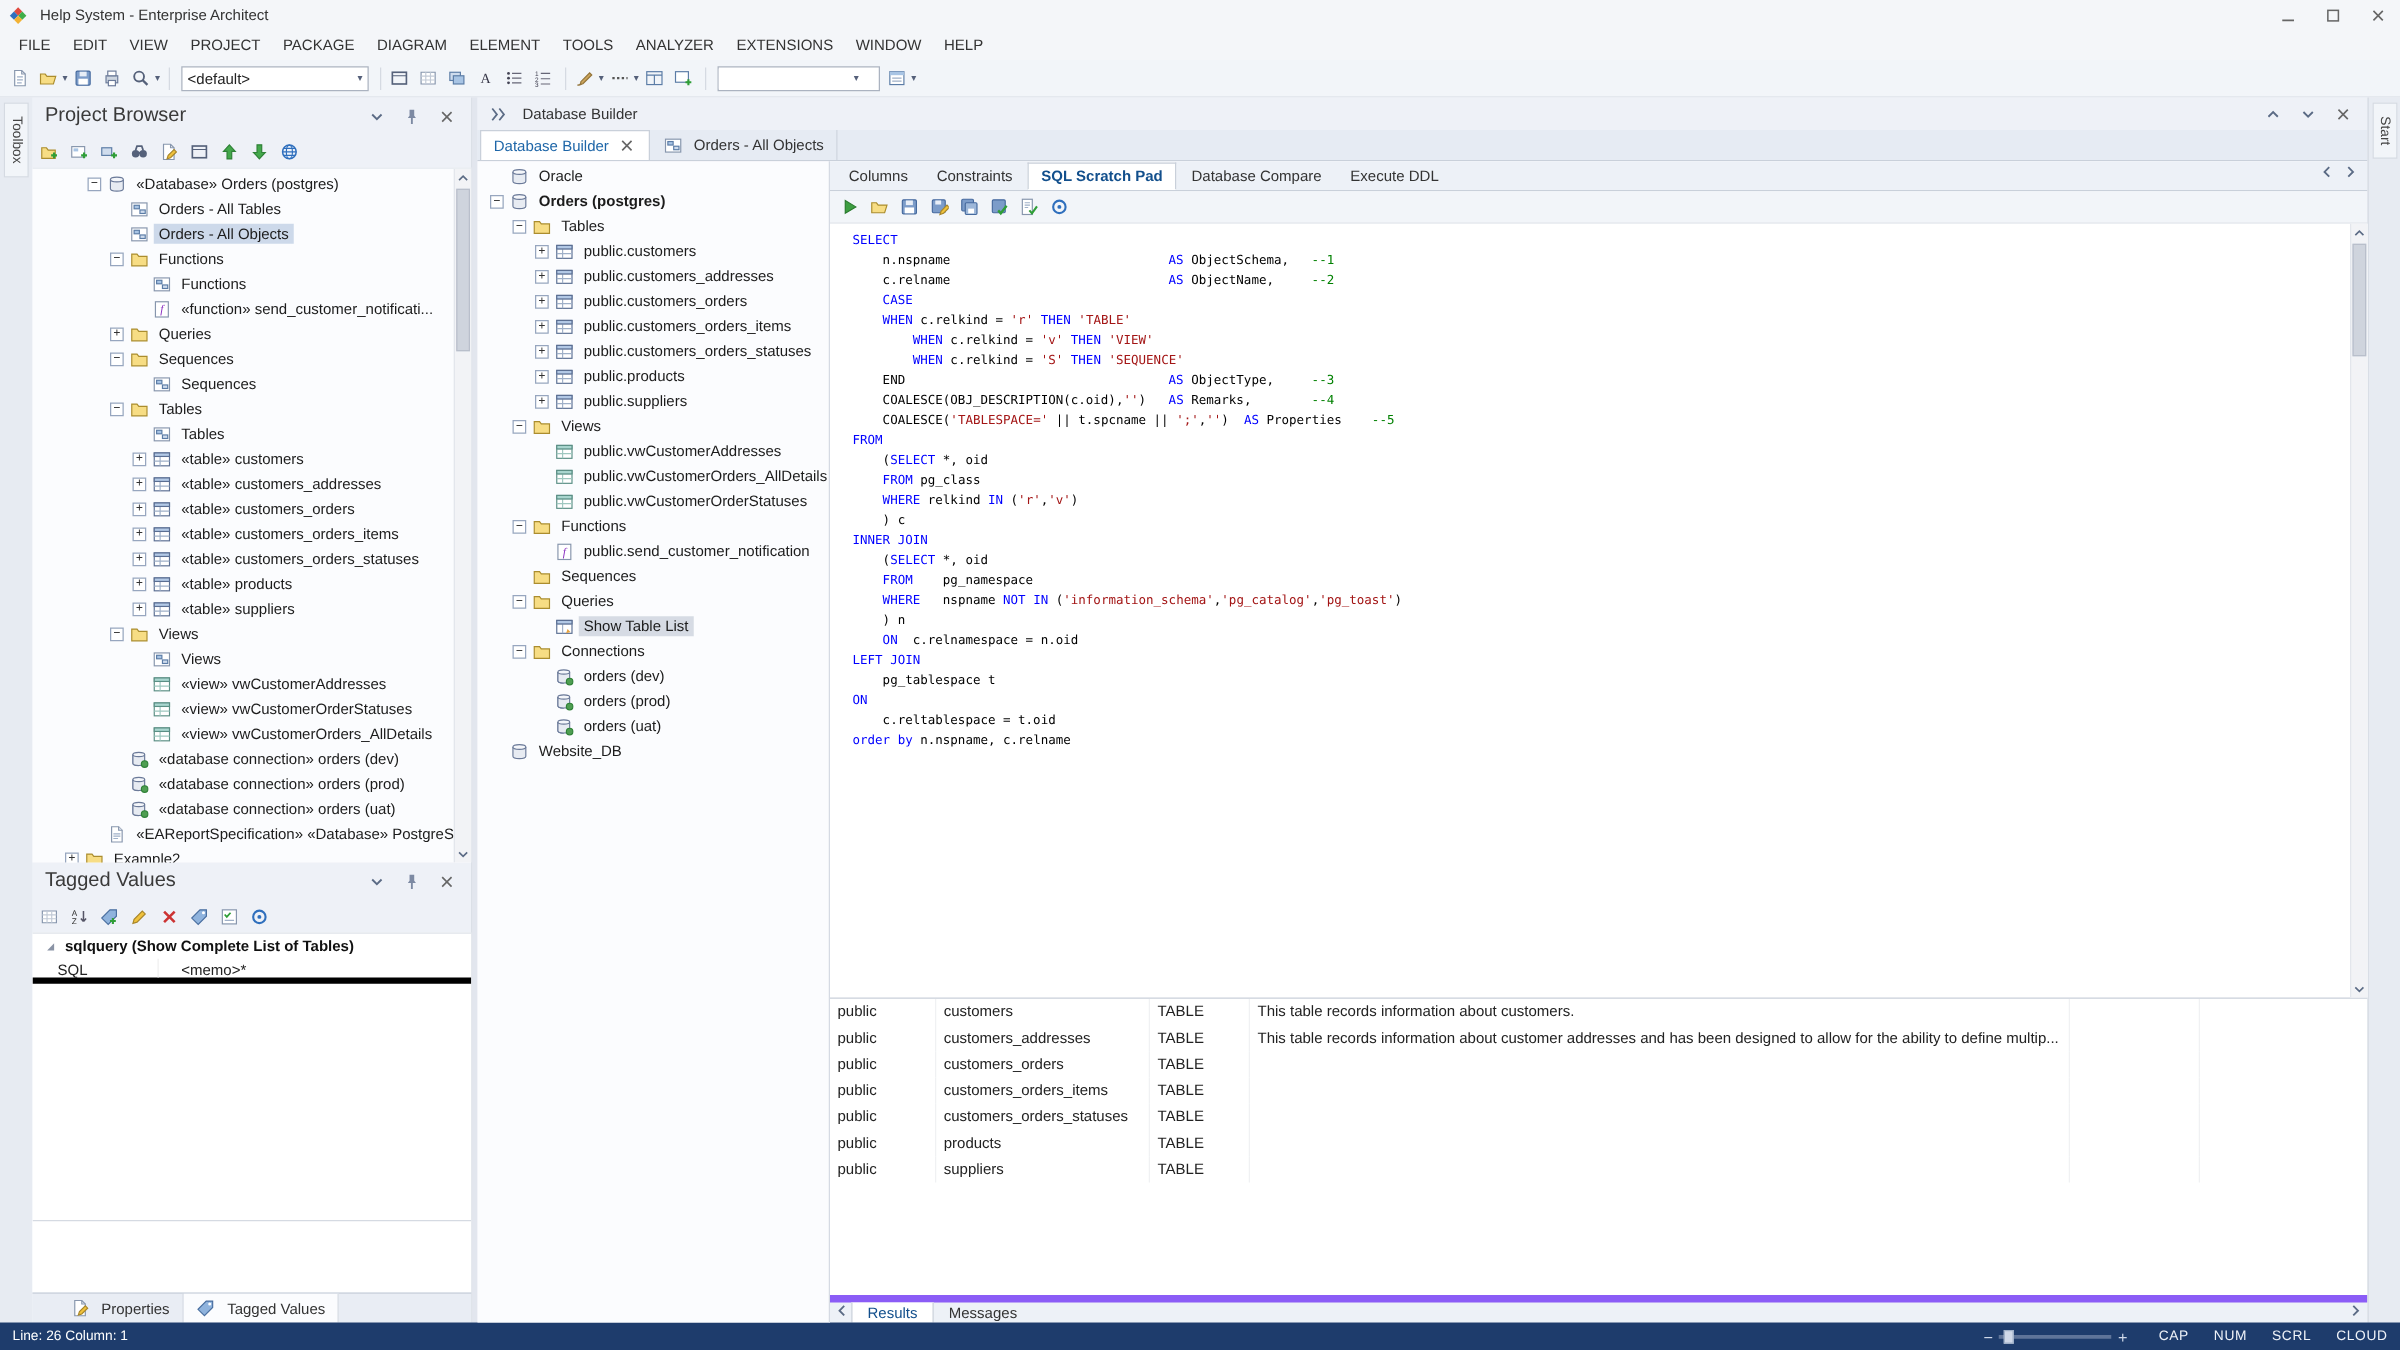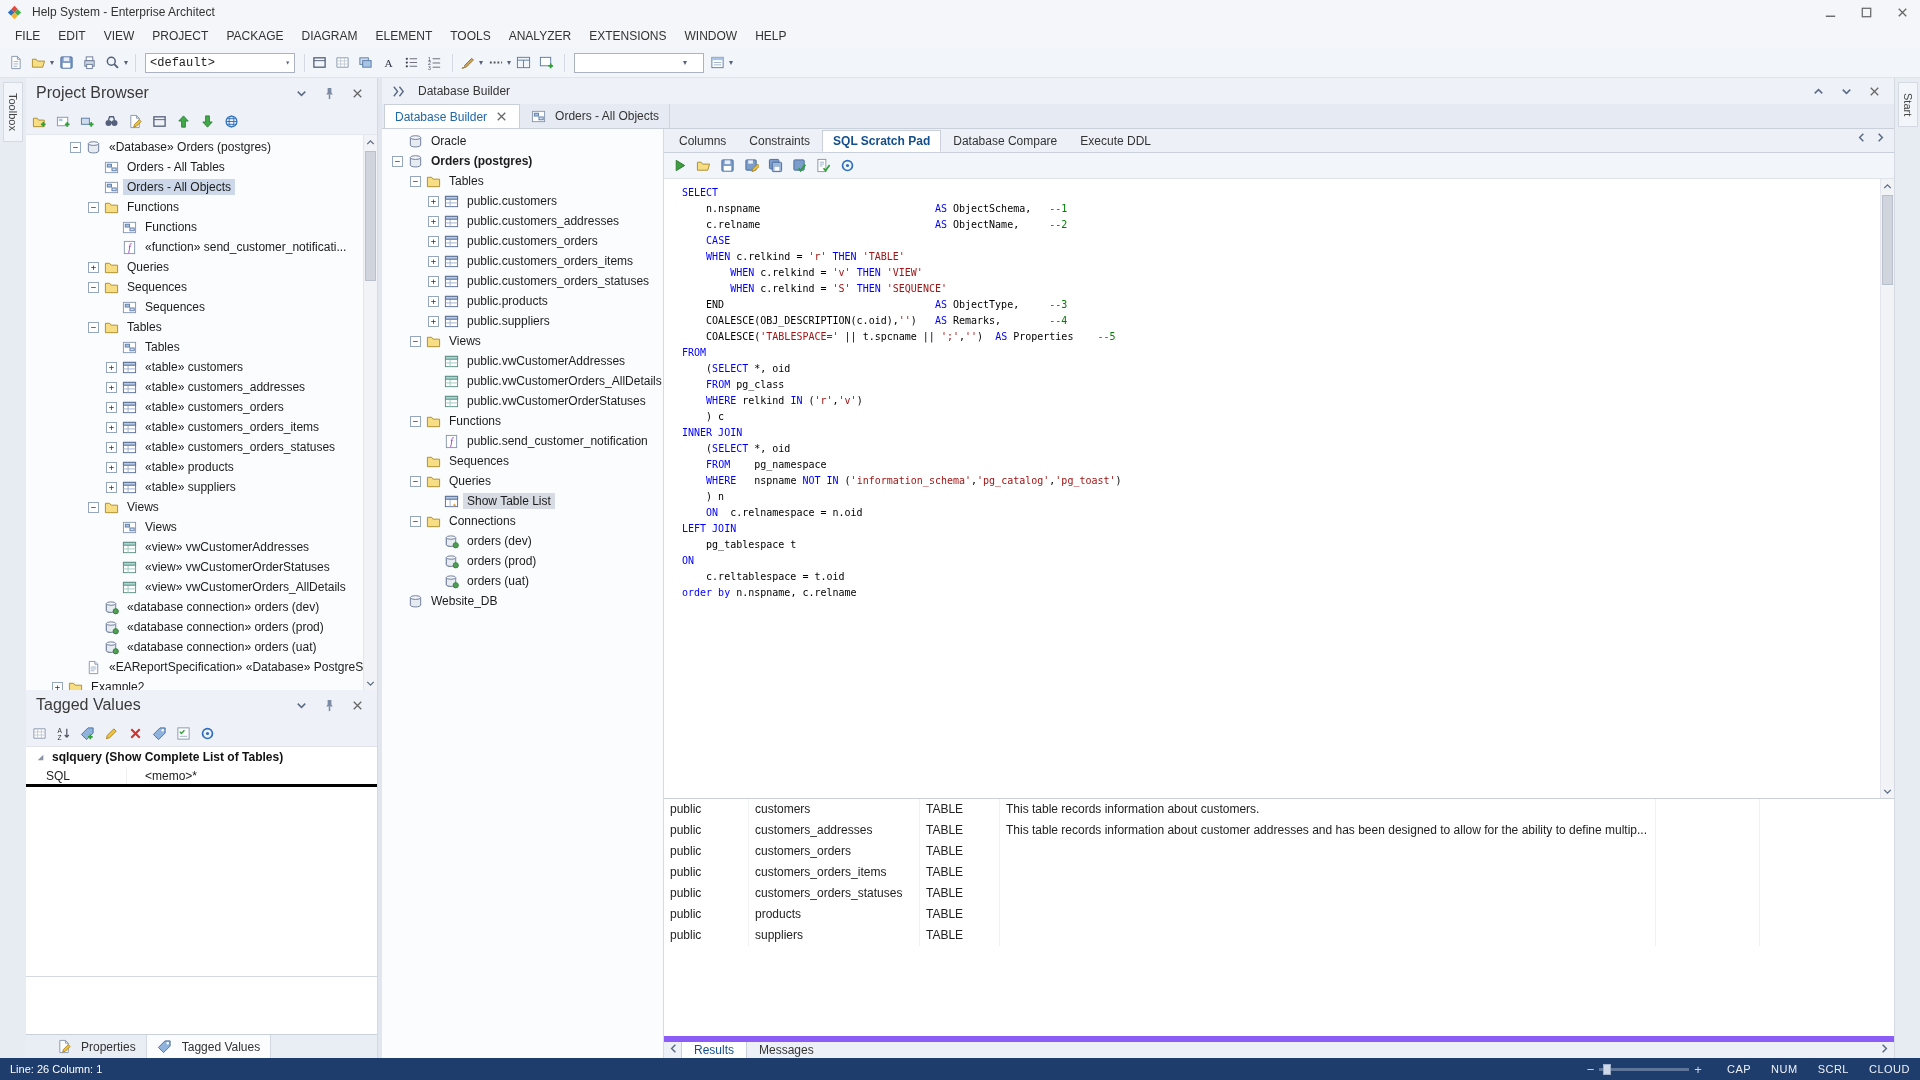--- a/index.html
+++ b/index.html
@@ -50,21 +50,21 @@
   .trow.sel .tlabel { background:#cdd9ea; }
   .trow.sel2 .tlabel { background:#d6dbe4; }
   .vscroll { position:absolute; right:0; top:0; bottom:0; width:14px; background:#f2f3f6; border-left:1px solid #e3e6ec; }
   .sarrow { position:absolute; left:0; right:0; height:14px; display:flex; align-items:center; justify-content:center; }
   .vthumb { position:absolute; left:1px; right:1px; background:#cfd4dd; border:1px solid #b9bfcb; }
 
   
   #tagged-values { flex:1; display:flex; flex-direction:column; min-height:0; }
   .tv-grid { flex:1; background:#fff; border-top:1px solid #e0e4ea; display:flex; flex-direction:column; overflow:hidden; }
   .tv-group { height:20px; display:flex; align-items:center; padding-left:6px; font-weight:bold; font-size:12px; color:#111; flex:none; }
-  .tv-row { height:20px; display:flex; font-size:12px; flex:none; border-bottom:3px solid #000000; }
+  .tv-row { height:20px; display:flex; font-size:12px; flex:none; border-bottom:5px solid #000000; }
   .tv-name { width:100px; padding:2px 4px 0 20px; color:#222; flex:none; }
   .tv-val { flex:1; padding:2px 18px 0; color:#222; border-left:1px solid #f0f0f0; }
   .tv-notes { height:58px; border-top:1px solid #d5dae2; background:#fff; flex:none; margin-top:auto; }
 
   
   #dock-tabs { height:24px; background:#e9edf4; border-top:1px solid #c9d0da; display:flex; align-items:stretch; padding-left:20px; flex:none; }
   .dock-tab { display:flex; align-items:center; gap:5px; padding:0 10px; font-size:12px; color:#333; border-right:1px solid #d5dae2; }
   .dock-tab.active { background:#fbfcfe; }
 
   #splitter { width:4px; background:#e2e6ee; flex:none; }
@@ -197,21 +197,21 @@
           <span class="ic">
             <svg viewBox="0 0 16 16" width="15" height="15" xmlns="http://www.w3.org/2000/svg">
               <circle cx="6.7" cy="6.7" r="4.2" fill="none" stroke="#55617a" stroke-width="1.6"></circle>
               <path d="M9.8 9.8l4 4" stroke="#55617a" stroke-width="2"></path>
             </svg>
           </span>
         </span>
         <span class="caret">▾</span>
       </span>
     <span class="tbsep"></span>
-    <span class="dropdown" style="margin:0 4px;font-family:Liberation Mono, monospace;">
+    <span class="dropdown" style="margin:0 4px;">
       <span>&lt;default&gt;</span>
       <span class="dcaret">▾</span>
     </span>
     <span class="tbsep"></span>
     <span id="tb-mid" style="display:flex;align-items:center;gap:1px;">
         <span class="icbtn">
           <span class="ic">
             <svg viewBox="0 0 16 16" width="15" height="15" xmlns="http://www.w3.org/2000/svg">
               <rect x="2" y="3" width="12" height="10" fill="none" stroke="#55617a" stroke-width="1.4"></rect>
               <path d="M2 6h12" stroke="#55617a"></path>

